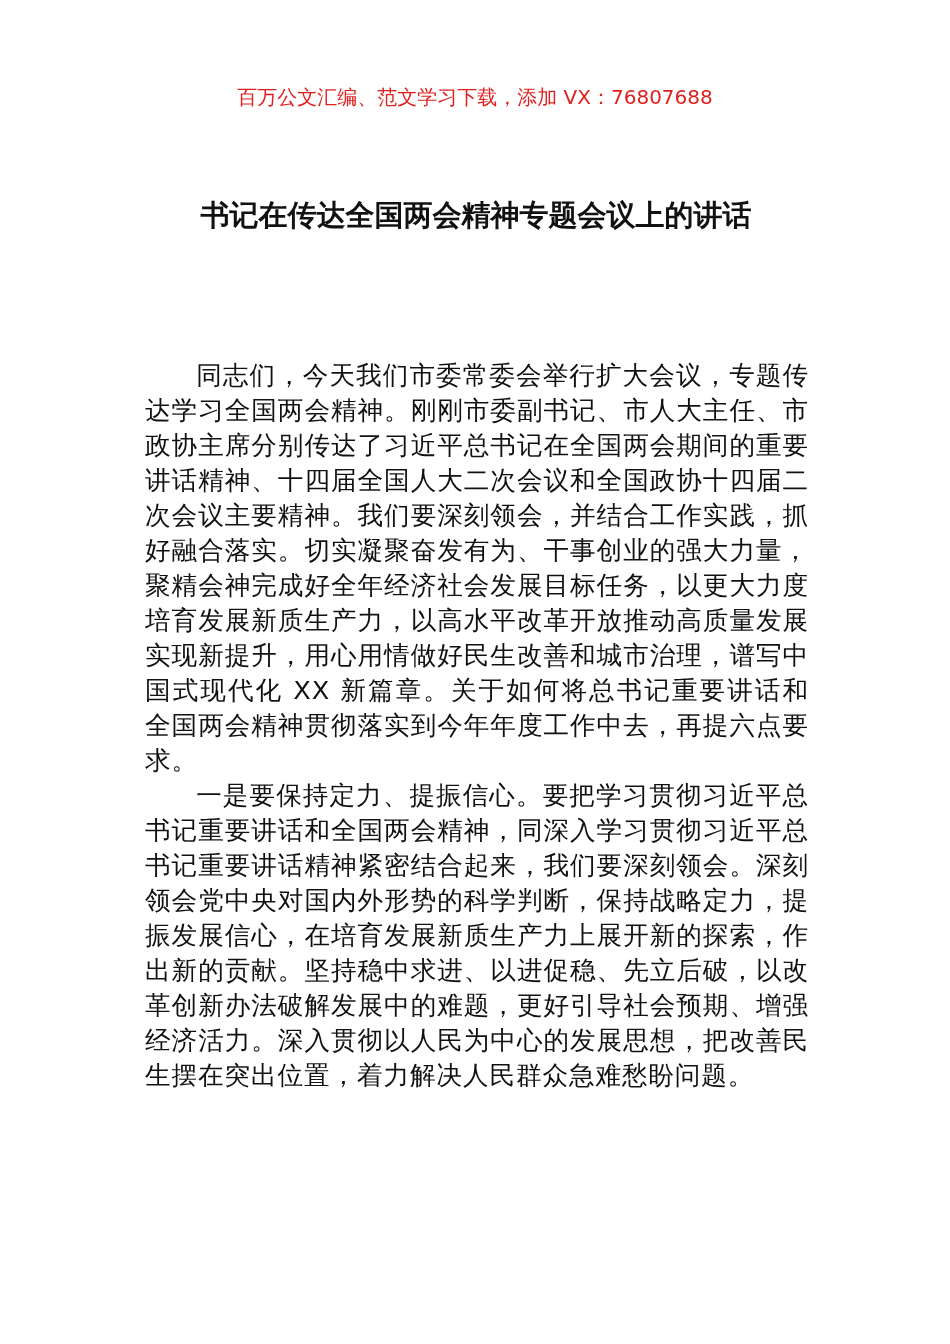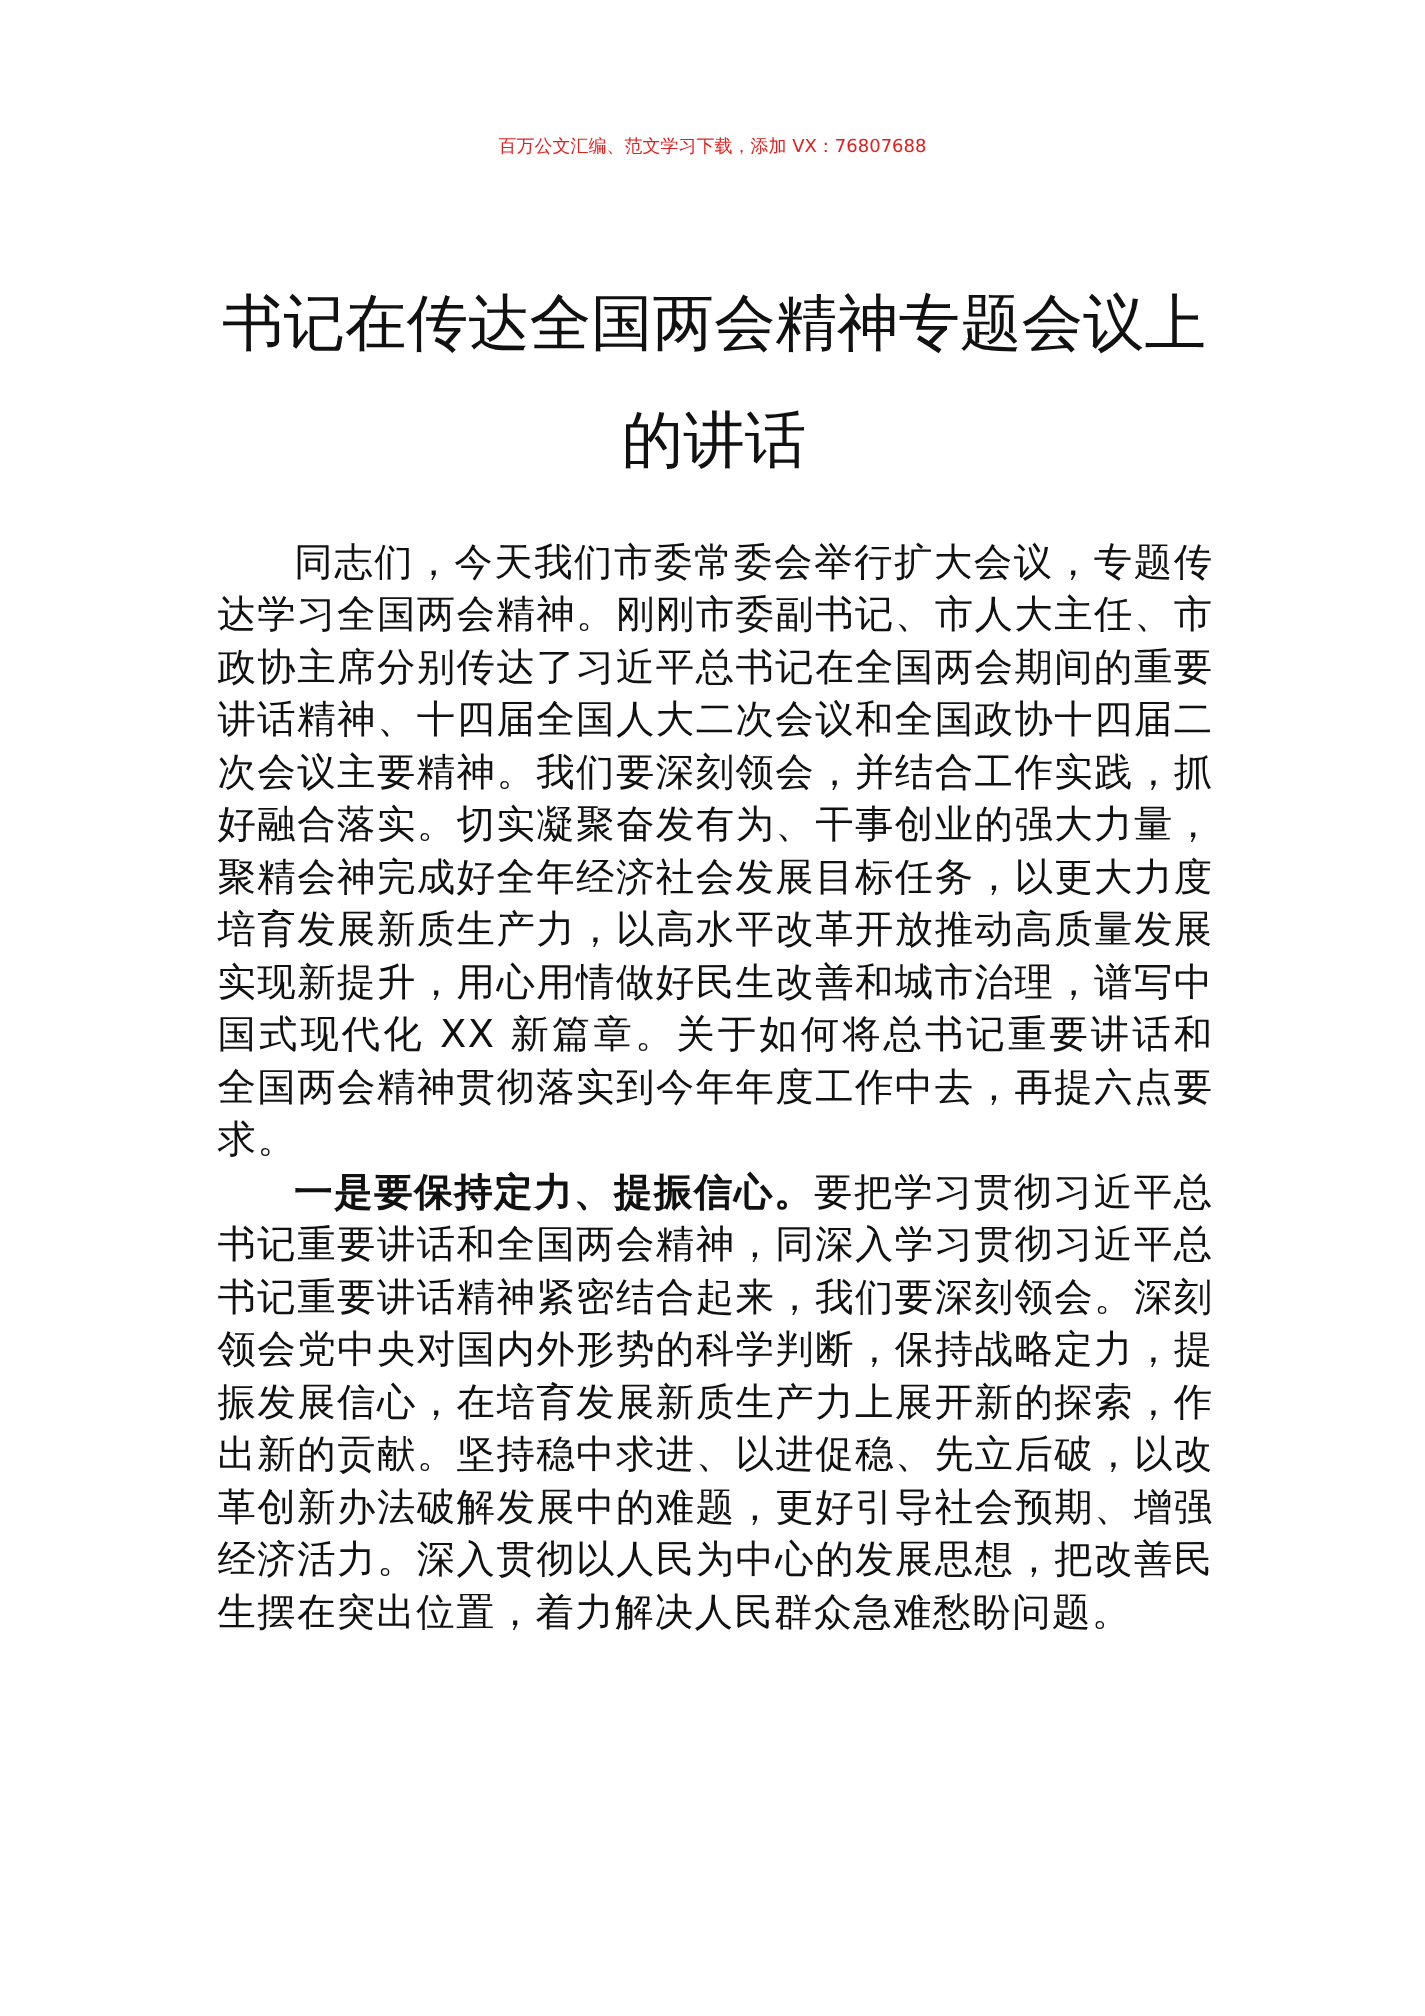--- a/index.html
+++ b/index.html
@@ -14,55 +14,55 @@
       overflow: hidden;
       font-family: "DejaVu Sans", "Liberation Sans", sans-serif;
       color: #111111;
     }
     .watermark {
       position: absolute;
       top: 84px;
       left: 0;
       width: 950px;
       text-align: center;
-      font-size: 12px;
+      font-size: 20px;
       line-height: 26px;
       color: #e0201f;
       letter-spacing: 0px;
     }
     .title {
       position: absolute;
       top: 176px;
       left: 140px;
       width: 672px;
       text-align: center;
-      font-size: 41px;
+      font-size: 29px;
       line-height: 78px;
       color: #111111;
-      font-weight: normal;
+      font-weight: bold;
       margin: 0;
     }
     .body-text {
       position: absolute;
       top: 338px;
       left: 145px;
       width: 664px;
       font-size: 25.6px;
       line-height: 35px;
       text-align: justify;
       text-justify: inter-character;
       letter-spacing: 0.9px;
       margin-top: 20px;
     }
     .body-text p {
       margin: 0;
       text-indent: 2em;
     }
     .body-text b {
-      font-weight: bold;
+      font-weight: normal;
     }
   </style>
 </head>
 <body>
 
 <div class="watermark">百万公文汇编、范文学习下载，添加 VX：76807688</div>
 
 <h1 class="title">书记在传达全国两会精神专题会议上的讲话</h1>
 
 <div class="body-text">

